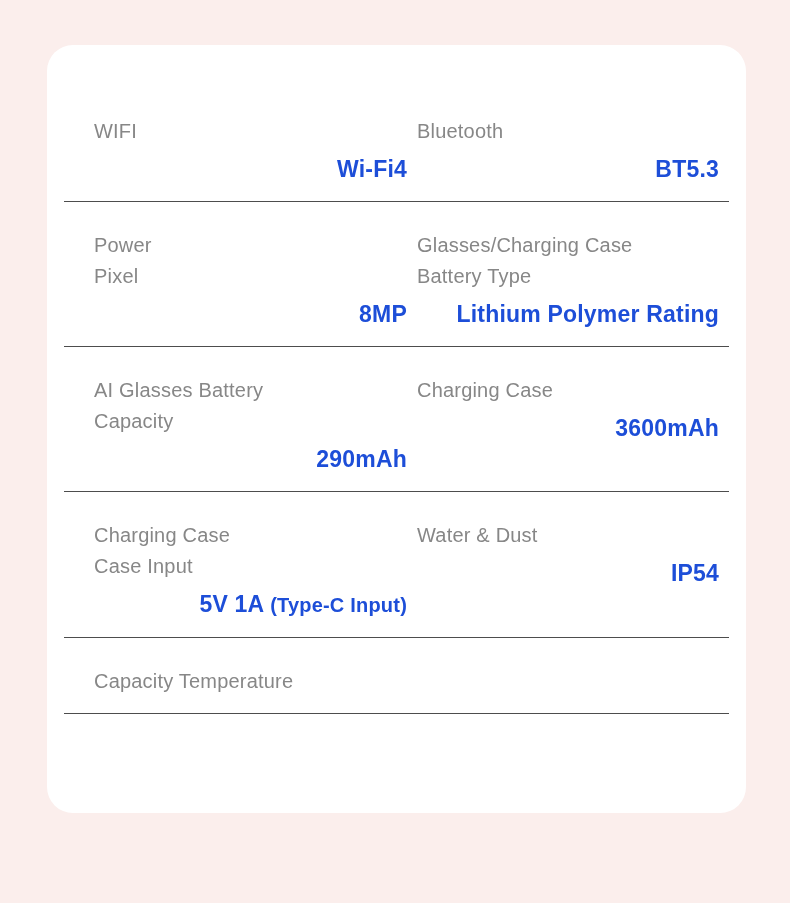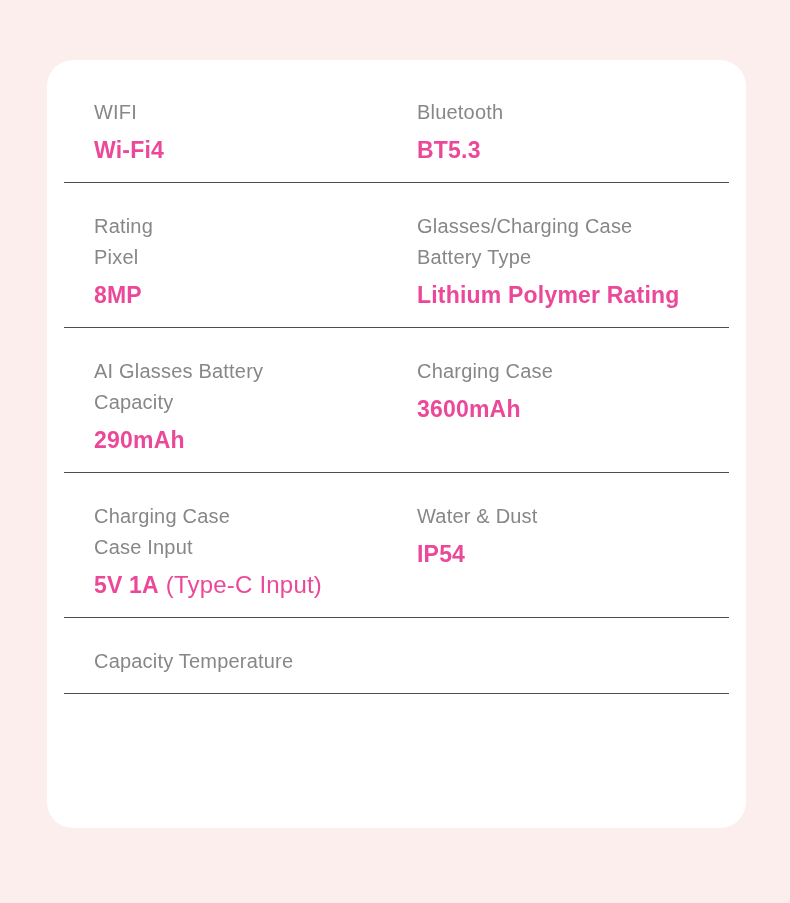--- a/index.html
+++ b/index.html
@@ -7,53 +7,54 @@
     width: 790px;
     height: 903px;
     background: #fbeeec;
     font-family: "Liberation Sans", sans-serif;
     position: relative;
     overflow: hidden;
   }
   .spec-card {
     position: absolute;
     left: 47px;
-    top: 60px;
+    top: 45px;
     width: 699px;
     height: 768px;
     background: #ffffff;
     border-radius: 26px;
-    padding-top: 9px;
+    padding-top: 43px;
   }
   .spec-row {
     margin: 0 17px;
     border-bottom: 1px solid #4d4d4d;
     padding: 28px 0 16px 30px;
     display: grid;
     grid-template-columns: 323px 1fr;
   }
   .spec-cell { padding-right: 10px; }
   .spec-label {
     color: #878787;
     font-size: 20px;
     line-height: 31px;
     font-weight: 400;
     letter-spacing: 0.2px;
   }
   .spec-value {
     margin-top: 6px;
-    color: #ec4899;
+    color: #1d4ed8;
     font-size: 23px;
     line-height: 32px;
     font-weight: 700;
     letter-spacing: 0.2px;
+    text-align: right;
   }
   .spec-value .value-suffix {
-    font-size: 24px;
-    font-weight: 400;
+    font-size: 20px;
+    font-weight: 700;
   }
 </style>
 </head>
 <body>
 
 <div class="spec-card">
 
   <div class="spec-row">
     <div class="spec-cell">
       <div class="spec-label">
@@ -65,21 +66,21 @@
       <div class="spec-label">
         <div>Bluetooth</div>
       </div>
       <div class="spec-value">BT5.3</div>
     </div>
   </div>
 
   <div class="spec-row">
     <div class="spec-cell">
       <div class="spec-label">
-        <div>Rating</div>
+        <div>Power</div>
         <div>Pixel</div>
       </div>
       <div class="spec-value">8MP</div>
     </div>
     <div class="spec-cell">
       <div class="spec-label">
         <div>Glasses/Charging Case</div>
         <div>Battery Type</div>
       </div>
       <div class="spec-value">Lithium Polymer Rating</div>

